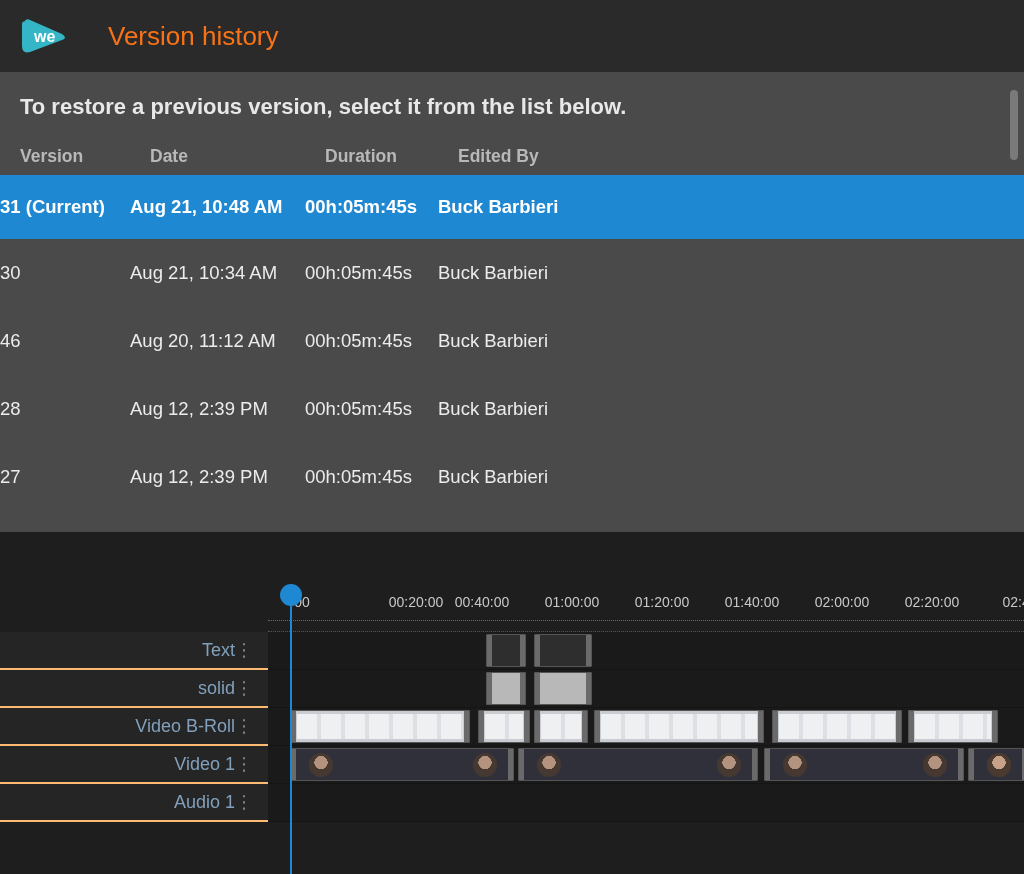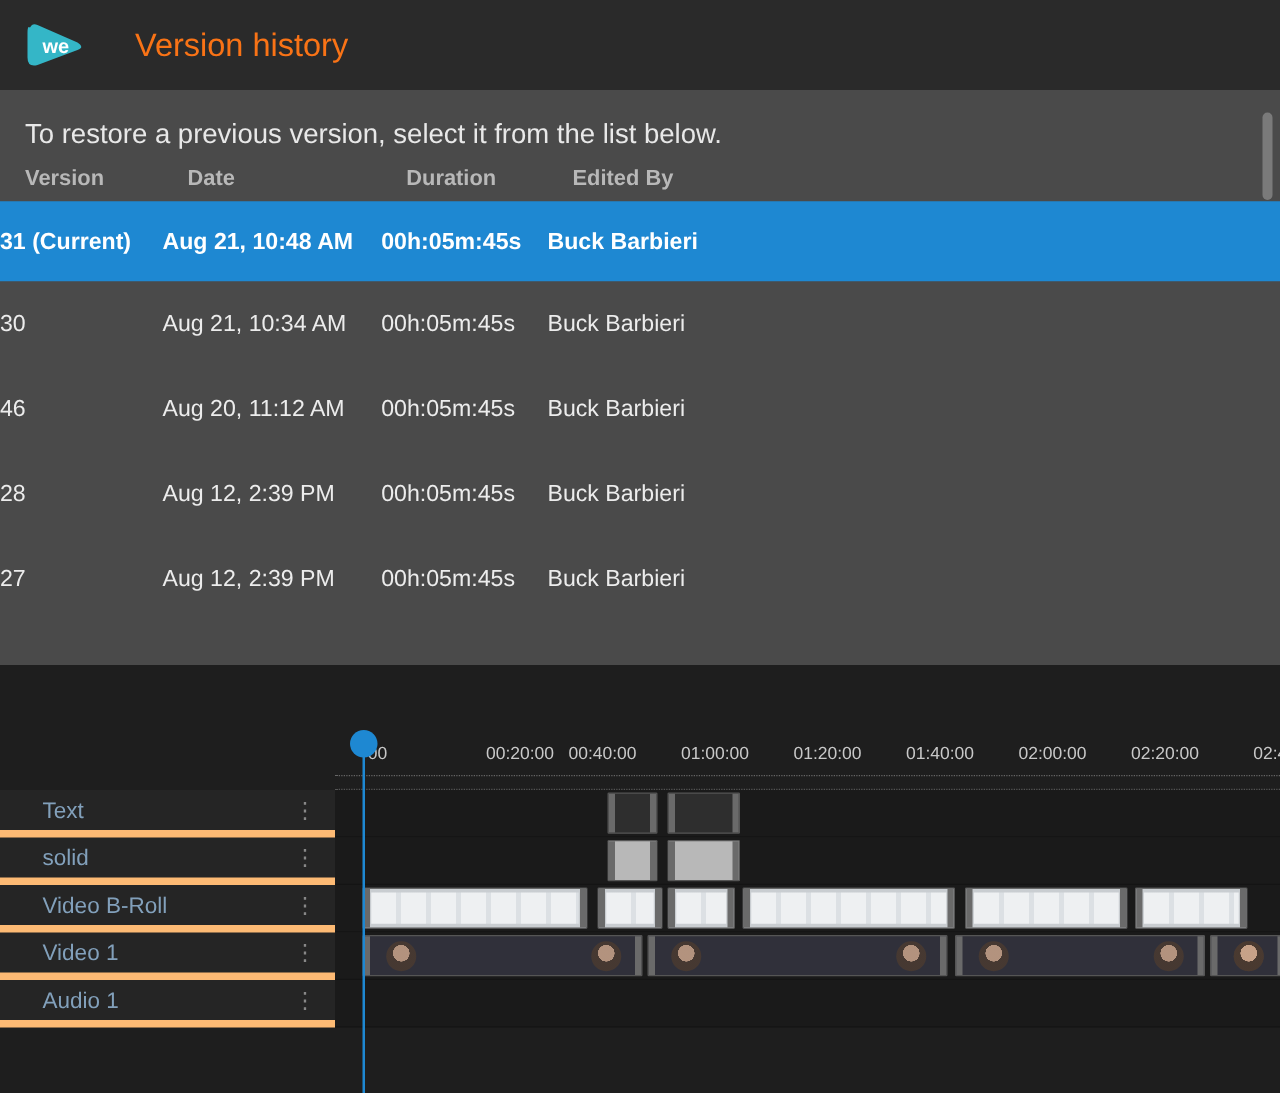--- a/index.html
+++ b/index.html
@@ -38,21 +38,22 @@
       background: #4a4a4a;
       height: 460px;
       overflow: hidden;
     }
     .panel-inner {
       padding: 22px 20px 0 20px;
     }
     .instruction {
       font-size: 22px;
       color: #e8e8e8;
-      margin-bottom: 12px;
+      margin-bottom: 26px;
+      font-weight: bold;
     }
     .table-head {
       display: flex;
       font-size: 17.5px;
       color: #b8b8b8;
       font-weight: 700;
       padding-bottom: 8px;
     }
     .col-version { width: 130px; padding-right: 24px;}
     .col-date { width: 175px; padding-right: 20px;}
@@ -136,25 +137,25 @@
       display: flex;
     }
     .track-labels {
       width: 268px;
       background: #252525;
     }
     .track-label-row {
       height: 38px;
       display: flex;
       align-items: center;
-      justify-content: space-between;
+      justify-content: flex-end;
       padding: 0 16px 0 34px;
       font-size: 18px;
       color: #82a0bb;
-      border-bottom: 6px solid #fdba74;
+      border-bottom: 2px solid #fdba74;
     }
     .track-label-row .more {
       color: #888;
       font-size: 18px;
       letter-spacing: -1px;
       cursor: pointer;
     }
     .track-content {
       flex: 1;
       position: relative;

